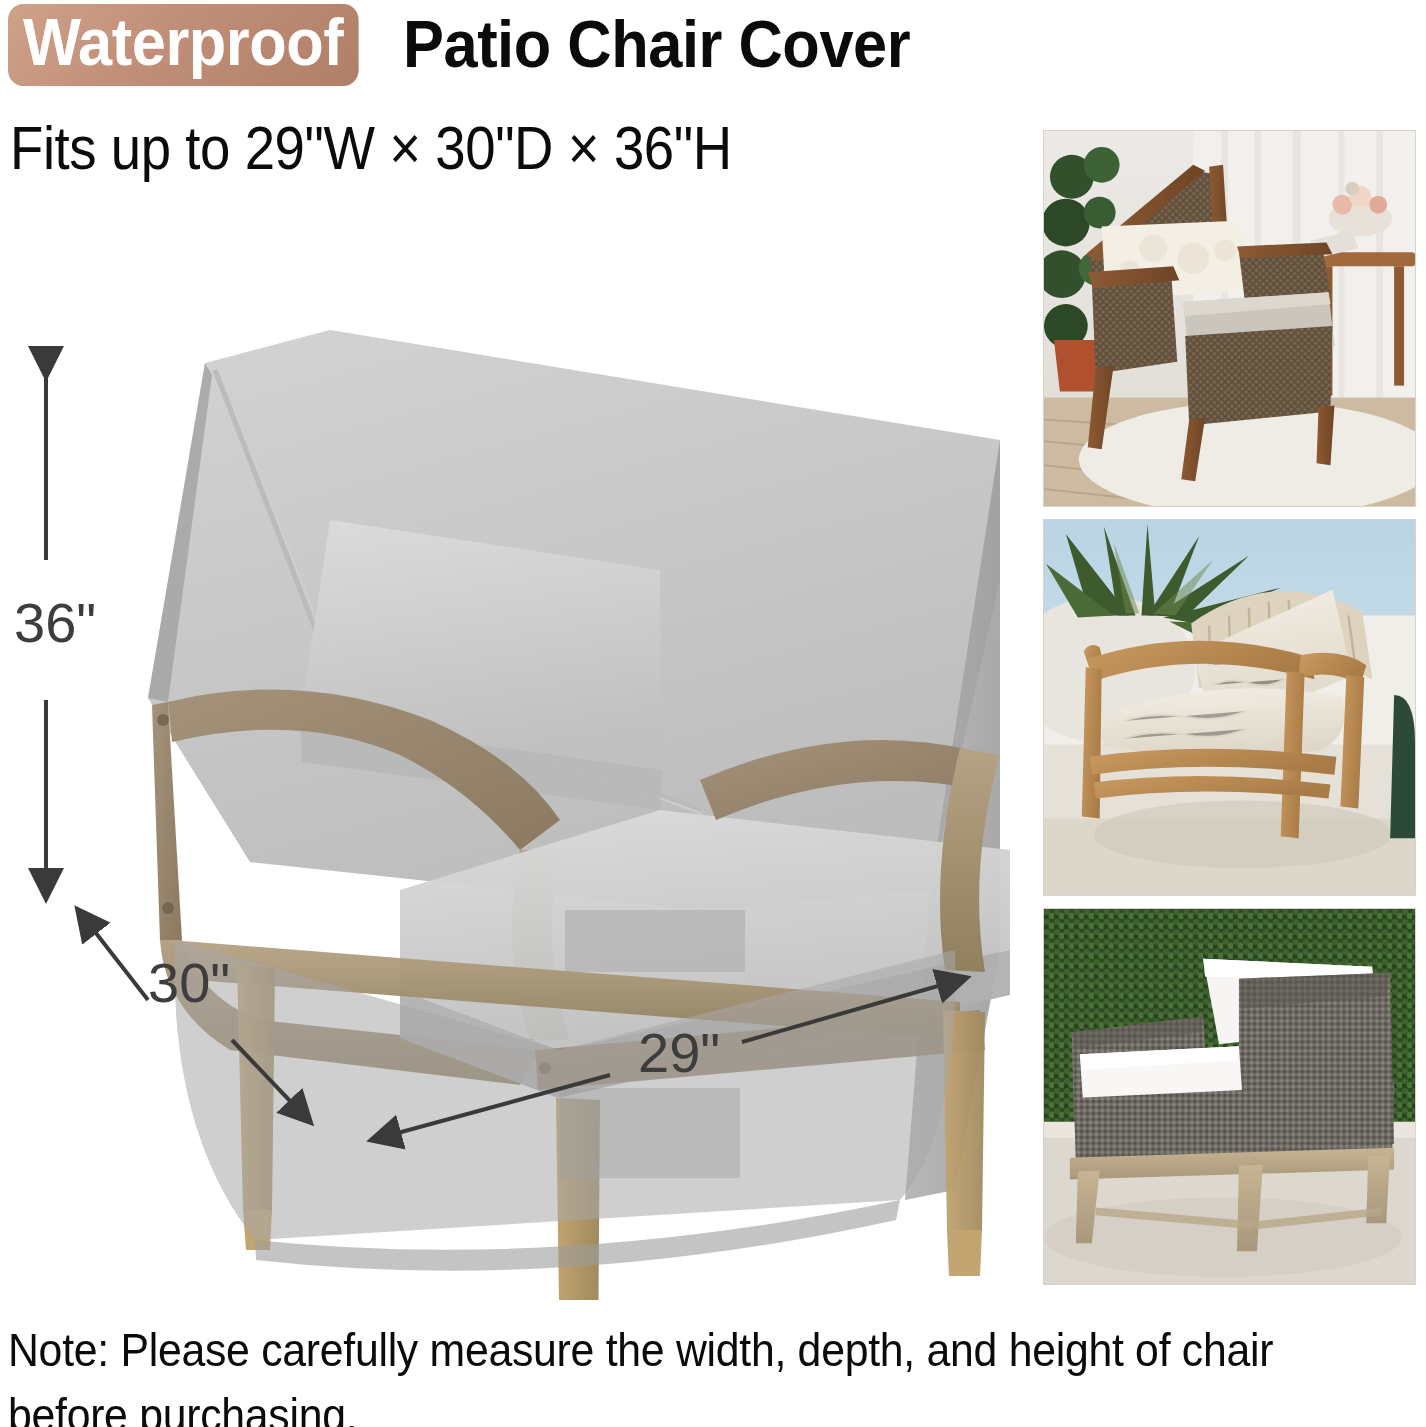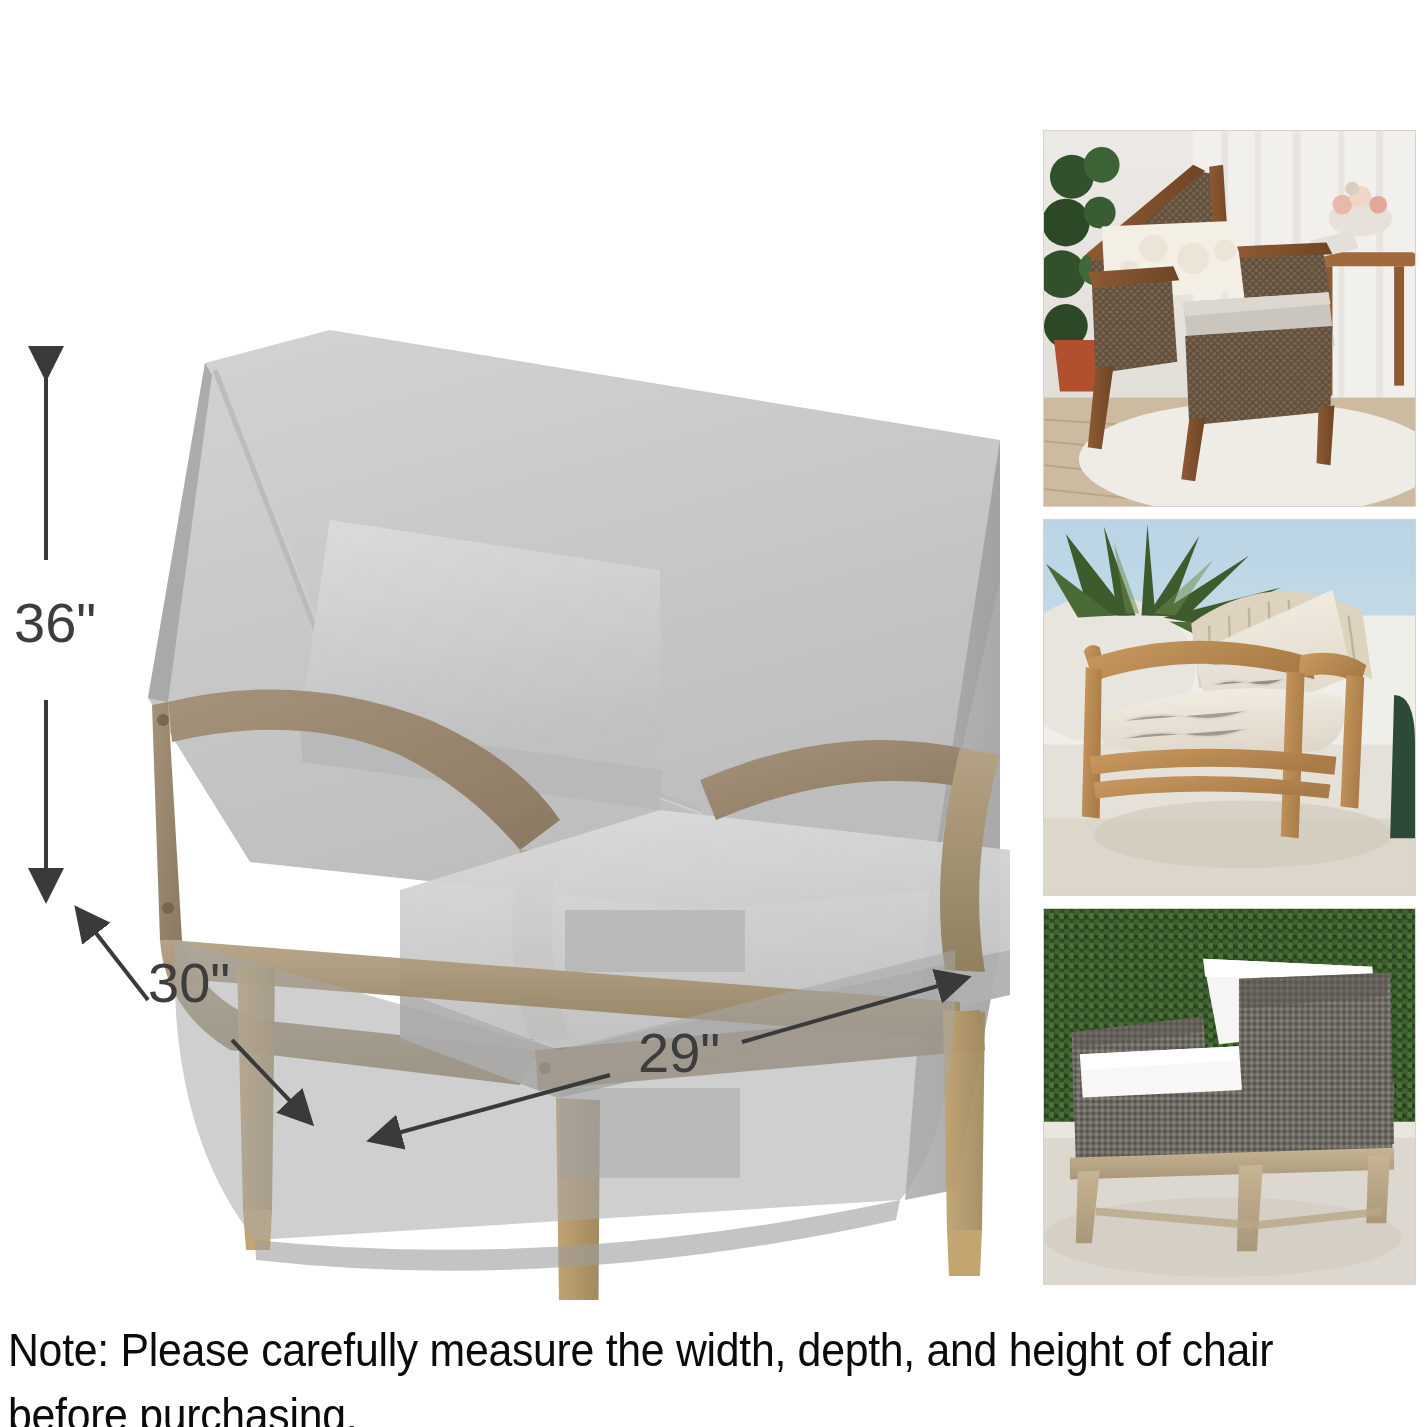--- a/index.html
+++ b/index.html
@@ -92,20 +92,27 @@
     letter-spacing:-0.3px;
     transform:scaleX(0.93);
     transform-origin:left top;
   }
 </style>
 </head>
 <body>
 
 <div class="page">
 
+  <div class="header">
+    <div class="title-row">
+      <span class="badge">Waterproof</span>
+      <span class="title-main">Patio Chair Cover</span>
+    </div>
+    <div class="subtitle">Fits up to 29"W × 30"D × 36"H</div>
+  </div>
 
   <div class="illus">
     <svg width="1010" height="1050" viewBox="0 0 1010 1050" xmlns="http://www.w3.org/2000/svg">
       <defs>
         <linearGradient id="coverTop" x1="0" y1="0" x2="0.4" y2="1">
           <stop offset="0" stop-color="#cfcfcf"></stop>
           <stop offset="1" stop-color="#b7b7b7"></stop>
         </linearGradient>
         <linearGradient id="coverSide" x1="0" y1="0" x2="1" y2="0.3">
           <stop offset="0" stop-color="#b2b2b2"></stop>

